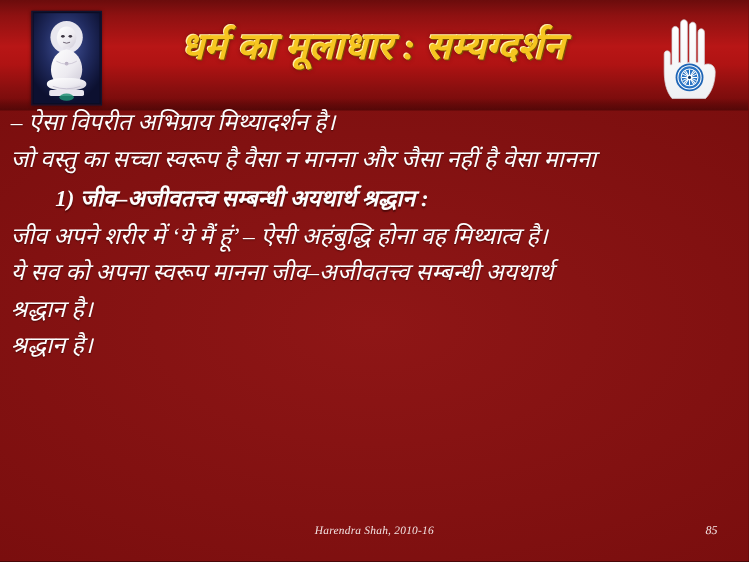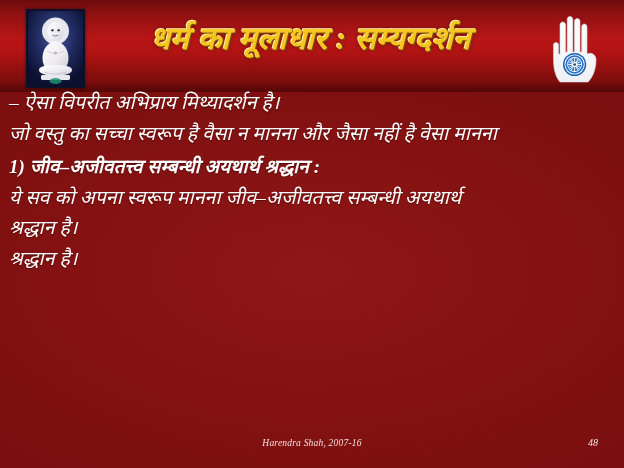--- a/index.html
+++ b/index.html
@@ -108,20 +108,21 @@
     line-height: 30.5px;
     color: #fdfdfd;
     white-space: nowrap;
     text-shadow: 0 1px 1px rgba(40,0,0,0.55);
     letter-spacing: 0.1px;
   }
   .line.bold {
     font-weight: 700;
     font-size: 19px;
     letter-spacing: 0.1px;
+    margin-left: 37px;
   }
   .gap-sm { height: 3px; }
 
   
   .footer-credit {
     position: absolute;
     left: 0;
     top: 438px;
     width: 624px;
     text-align: center;
@@ -236,21 +237,22 @@
       <circle cx="28.6" cy="54.5" r="2.3" fill="#ffffff"></circle>
       <circle cx="28.6" cy="54.5" r="1.3" fill="#123a6b"></circle>
     </svg>
   </div>
 
   <div class="body-text">
     <div class="line">– ऐसा विपरीत अभिप्राय मिथ्यादर्शन है।</div>
     <div class="line">जो वस्तु का सच्चा स्वरूप है वैसा न मानना और जैसा नहीं है वेसा मानना</div>
     <div class="gap-sm"></div>
     <div class="line bold">1) जीव–अजीवतत्त्व सम्बन्धी अयथार्थ श्रद्धान :</div>
+    <div class="line">जीव अपने शरीर में ‘ये मैं हूं’ – ऐसी अहंबुद्धि होना वह मिथ्यात्व है।</div>
     <div class="line">ये सव को अपना स्वरूप मानना जीव–अजीवतत्त्व सम्बन्धी  अयथार्थ</div>
     <div class="line">श्रद्धान है।</div>
     <div class="line">श्रद्धान है।</div>
   </div>
 
-  <div class="footer-credit">Harendra Shah, 2007-16</div>
-  <div class="footer-page">48</div>
+  <div class="footer-credit">Harendra Shah, 2010-16</div>
+  <div class="footer-page">85</div>
 
 </div>
 
 </body></html>

